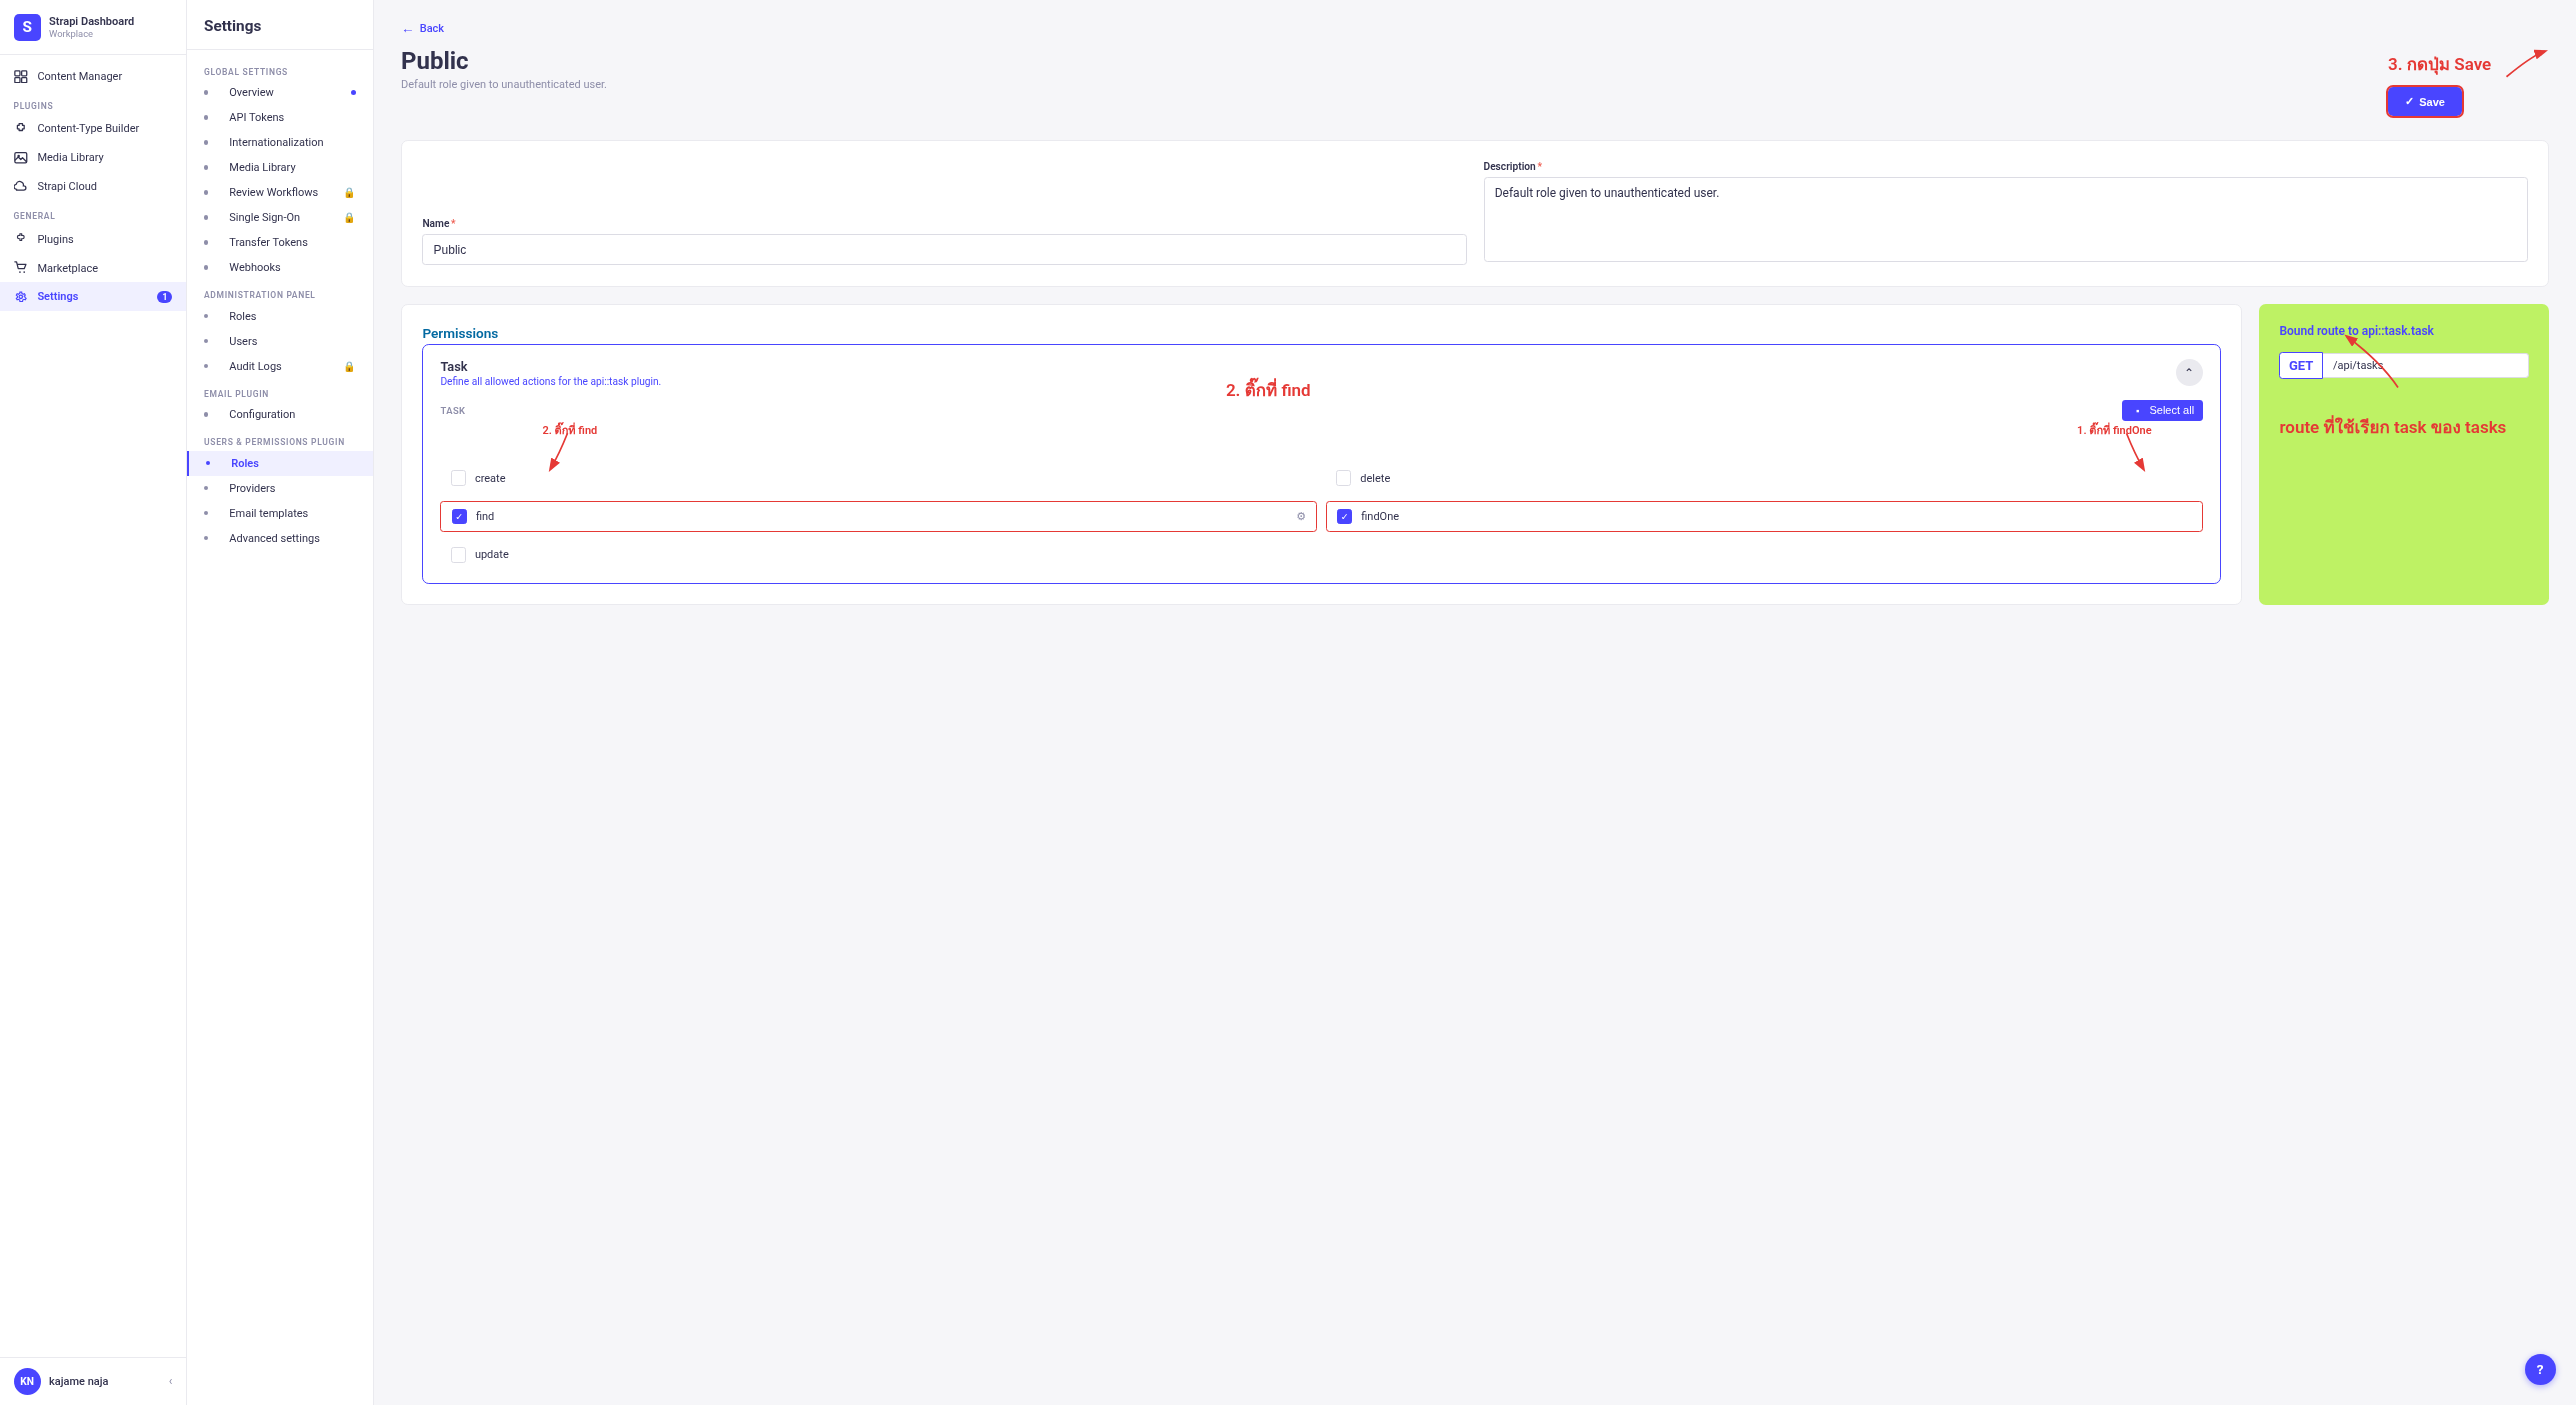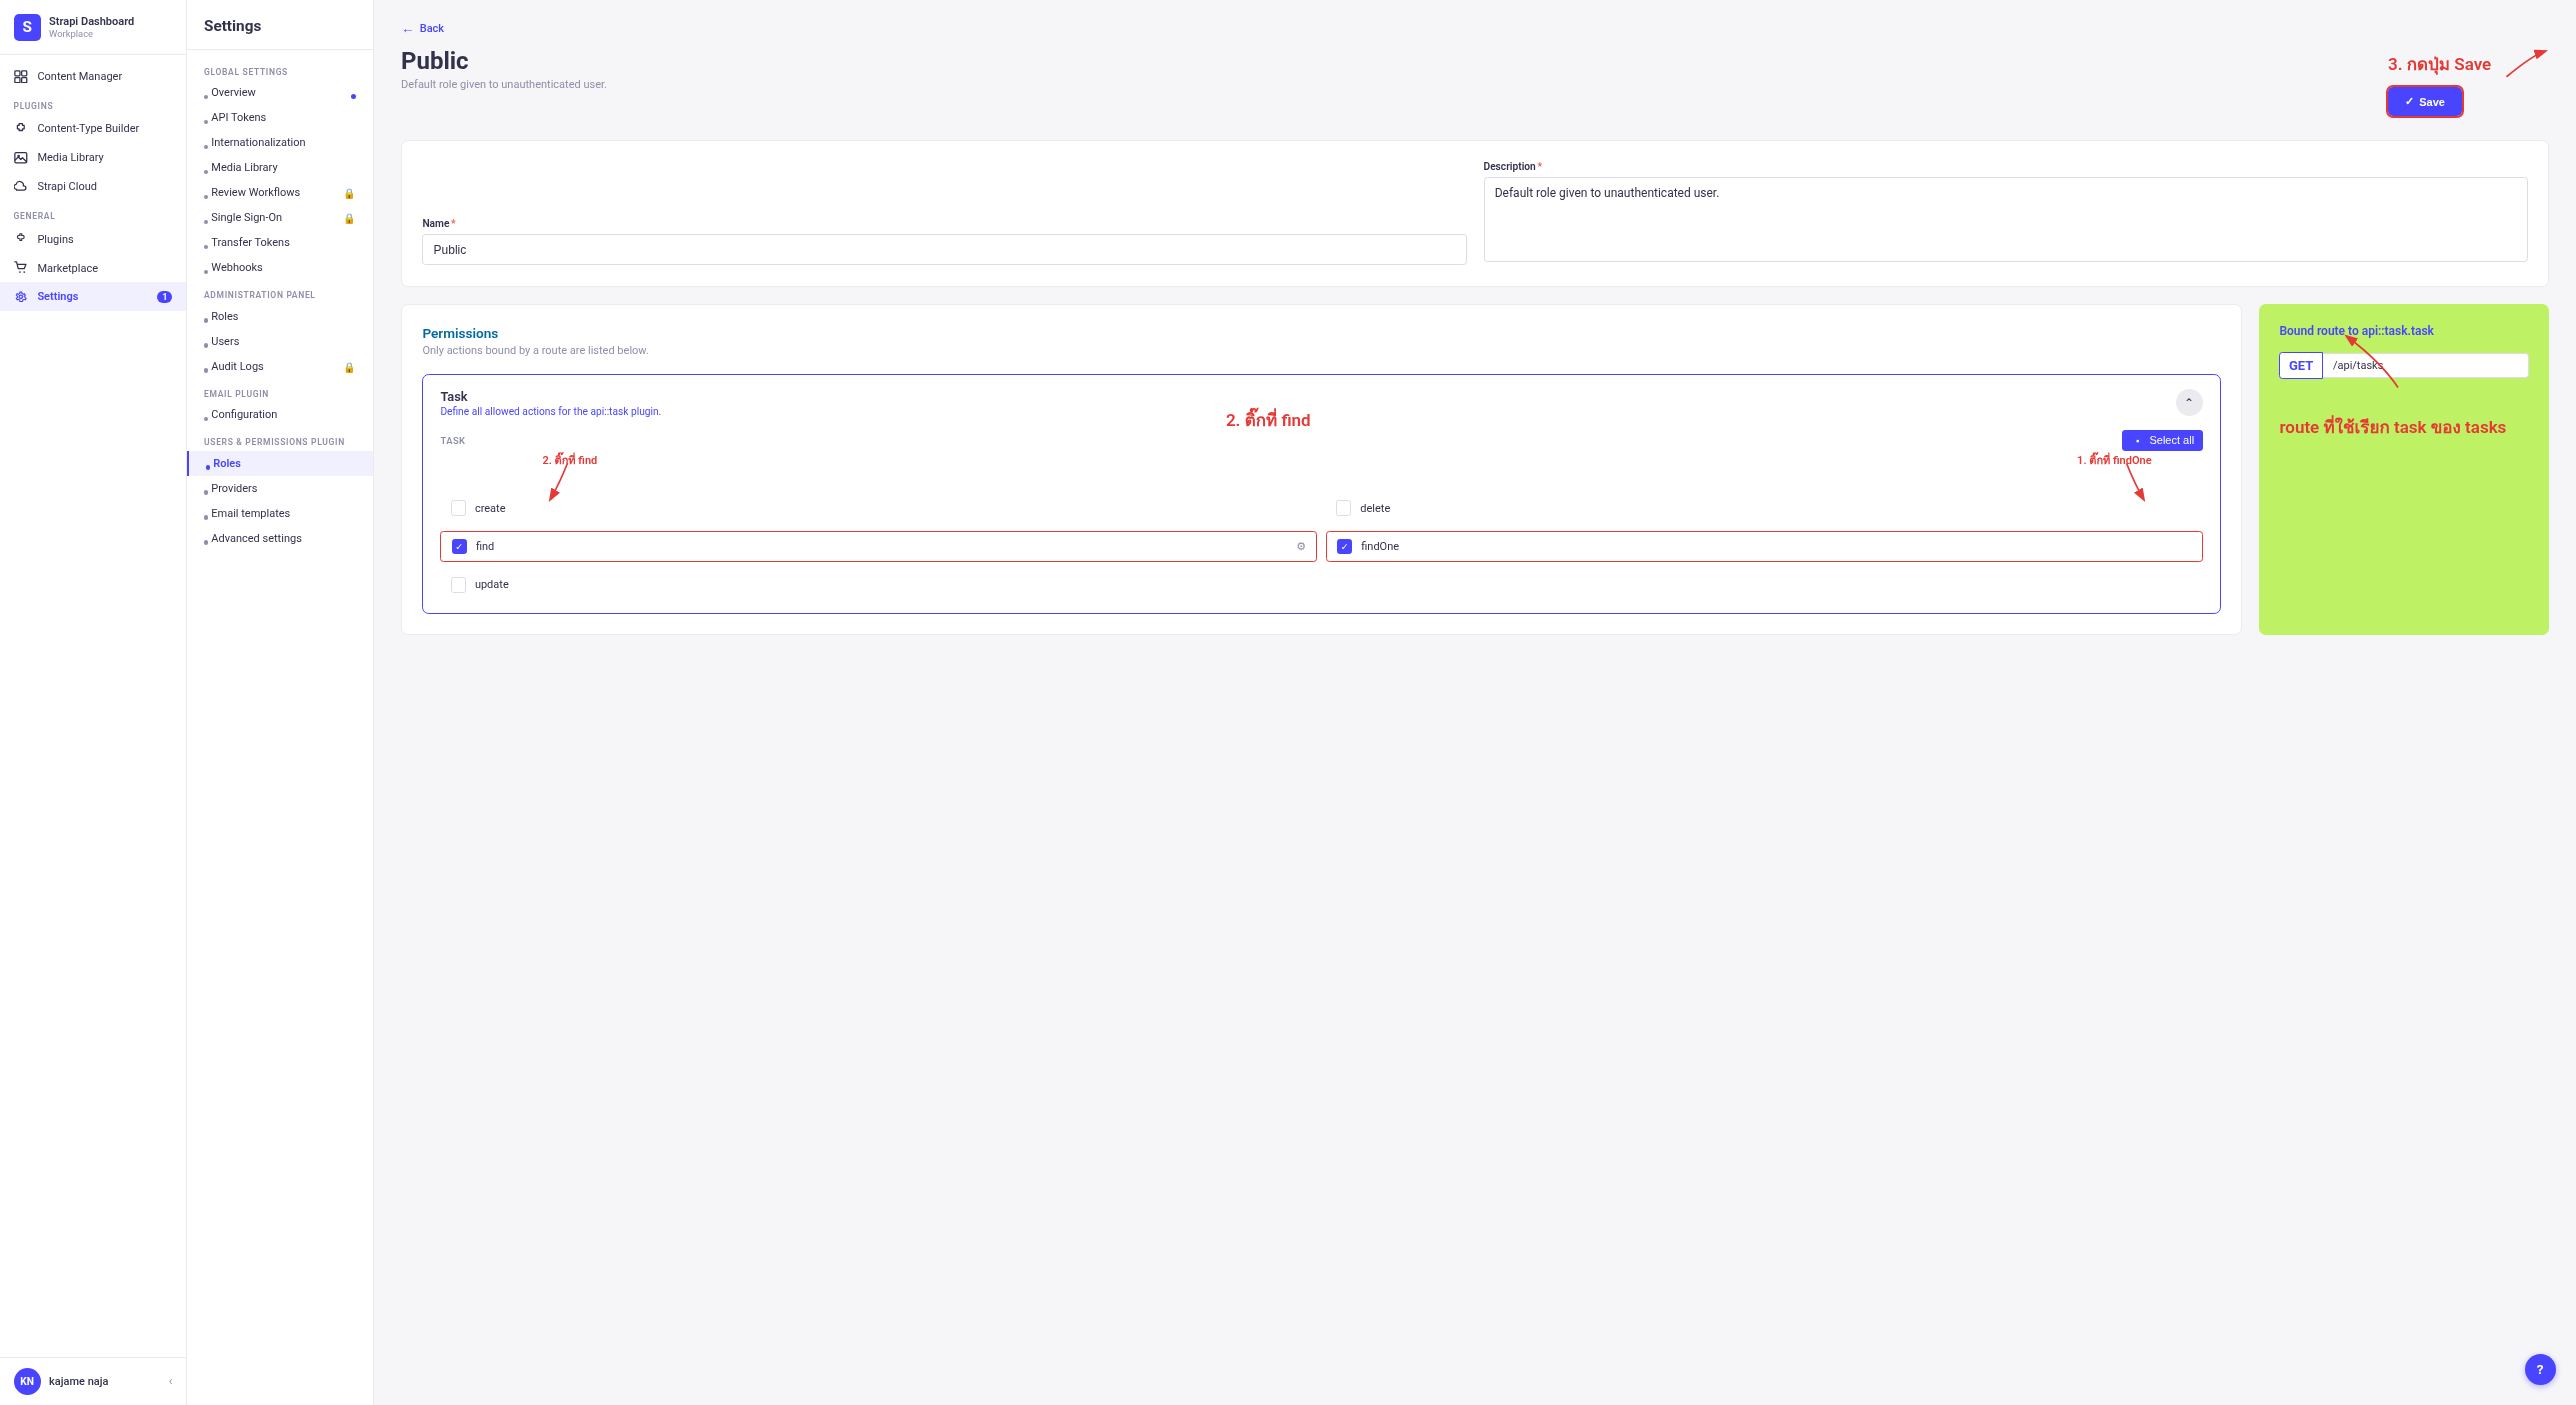--- a/index.html
+++ b/index.html
@@ -15,21 +15,21 @@
     .nav-section-label { font-size: 8.5px; font-weight: 600; color: #8e8ea9; text-transform: uppercase; letter-spacing: 0.08em; padding: 10.2px 13.6px 3.4px; }
     .nav-item { display: flex; align-items: center; gap: 8.5px; padding: 6.8px 13.6px; cursor: pointer; color: #32324d; font-size: 11px; border-radius: 0; transition: background 0.15s; }
     .nav-item.active { background: #f0f0ff; color: #4945ff; font-weight: 600; }
     .nav-item .nav-icon { width: 15.3px; height: 15.3px; display: flex; align-items: center; justify-content: center; flex-shrink: 0; }
     .nav-badge { background: #4945ff; color: white; font-size: 8.5px; font-weight: 700; border-radius: 8.5px; padding: 0.9px 5.1px; margin-left: auto; }
 
     
     .settings-sidebar { width: 187px; background: #fff; border-right: 0.9px solid #eaeaef; height: 100vh; overflow-y: auto; flex-shrink: 0; padding: 17px 0; }
     .settings-sidebar-title { font-size: 15.3px; font-weight: 700; color: #32324d; padding: 0 17px 13.6px; border-bottom: 0.9px solid #eaeaef; margin-bottom: 6.8px; }
     .settings-section-label { font-size: 8.5px; font-weight: 600; color: #8e8ea9; text-transform: uppercase; letter-spacing: 0.08em; padding: 10.2px 17px 3.4px; }
-    .settings-nav-item { display: flex; align-items: flex-end; gap: 3px; padding: 6px 17px; cursor: pointer; color: #32324d; font-size: 11px; }
+    .settings-nav-item { display: flex; align-items: center; gap: 21px; padding: 6px 17px; cursor: pointer; color: #32324d; font-size: 11px; }
     .settings-nav-item.active { color: #4945ff; font-weight: 600; background: #f0f0ff; border-left: 2.6px solid #4945ff; }
     .settings-nav-item .dot { width: 4.3px; height: 4.3px; border-radius: 50%; background: #8e8ea9; flex-shrink: 0; }
     .settings-nav-item.active .dot { background: #4945ff; }
     .settings-nav-item .lock-icon { margin-left: auto; font-size: 10.2px; color: #8e8ea9; }
 
     
     .main { flex: 1; display: flex; flex-direction: column; overflow: hidden; }
     .content { flex: 1; overflow-y: auto; padding: 20.4px 27px; }
 
     
@@ -325,21 +325,20 @@
           <textarea class="form-textarea" style="">Default role given to unauthenticated user.</textarea>
         </div>
       </div>
     </div>
 
     <div class="permissions-layout">
 
       <div class="permissions-main">
         <div class="permissions-card">
           <h2 class="permissions-title">Permissions</h2>
-          <p class="permissions-subtitle">Only actions bound by a route are listed below.</p>
 
           <div class="task-card">
             <div class="task-header">
               <div>
                 <div class="task-title">Task</div>
                 <div class="task-subtitle">Define all allowed actions for the api::task plugin.</div>
               </div>
               <button class="collapse-btn">
                 <span>⌃</span>
               </button>

